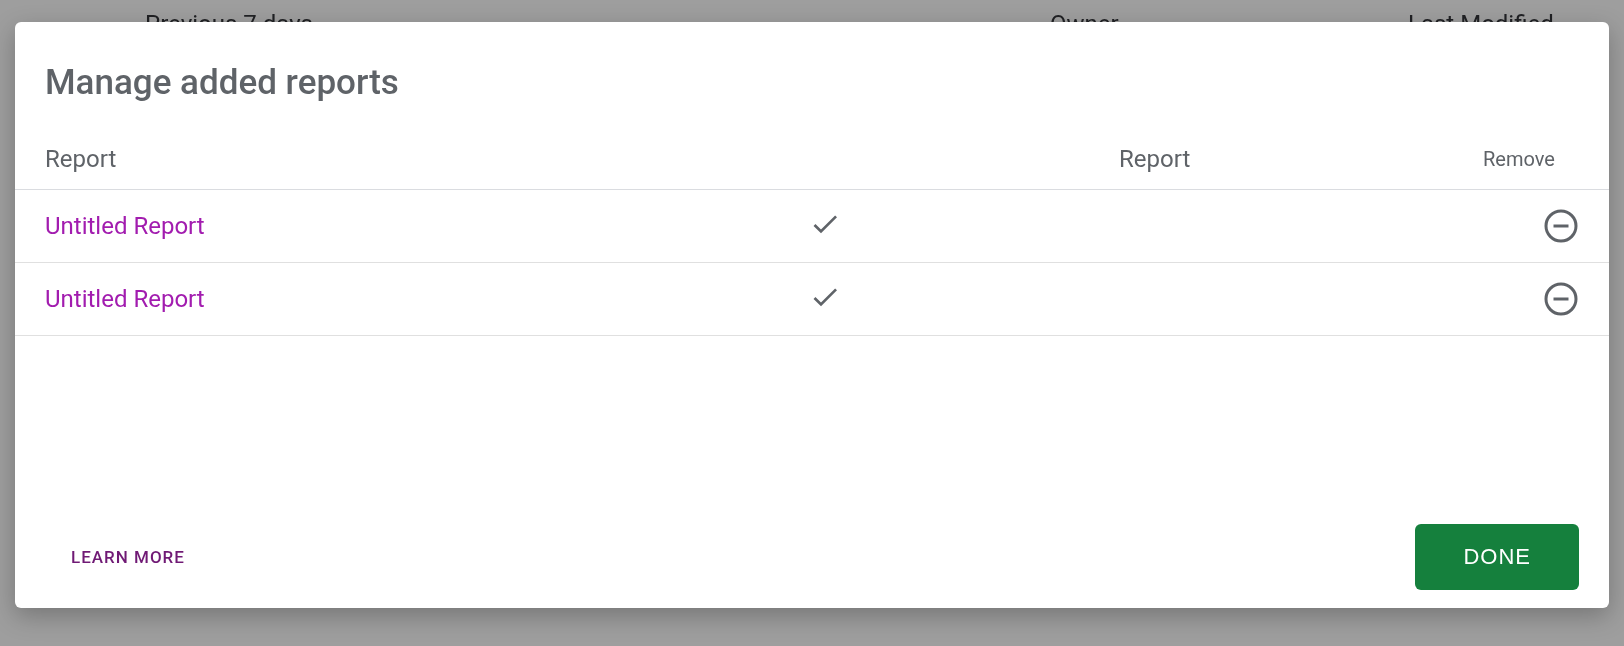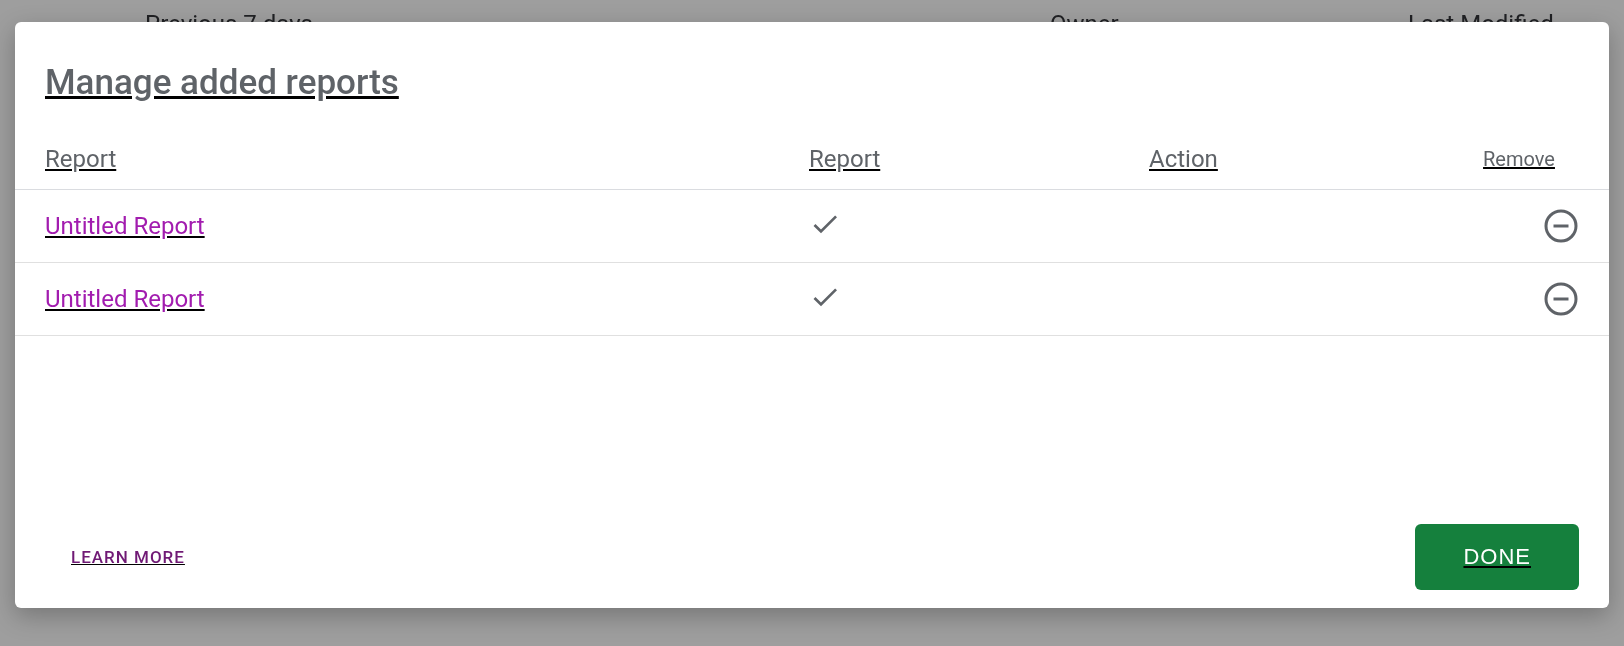--- a/index.html
+++ b/index.html
@@ -42,21 +42,20 @@
       left: 15px;
       top: 22px;
       right: 15px;
       bottom: 38px;
       background: #ffffff;
       border-radius: 6px;
       box-shadow: 0 8px 24px rgba(0,0,0,0.25);
       display: flex;
       flex-direction: column;
       z-index: 10;
-      text-decoration: underline;
     }
     .modal-header {
       padding: 40px 30px 0 30px;
     }
     .modal-title {
       font-size: 35px;
       font-weight: 500;
       color: #5f6368;
       letter-spacing: 0;
     }
@@ -180,21 +179,20 @@
 
   <div class="modal-header">
     <h1 class="modal-title">Manage added reports</h1>
   </div>
 
 
   <div class="table">
     <div class="table-head">
       <div class="col-report">Report</div>
       <div class="col-status">Report</div>
-      <div class="col-action">Action</div>
       <div class="col-remove">Remove</div>
     </div>
 
     <div class="table-row">
       <div class="cell-report">Untitled Report</div>
       <div class="cell-status">
         <span class="check-icon">
           <svg viewBox="0 0 24 24">
               <path d="M9 16.17L4.83 12l-1.42 1.41L9 19 21 7l-1.41-1.41z"></path>
             </svg>

